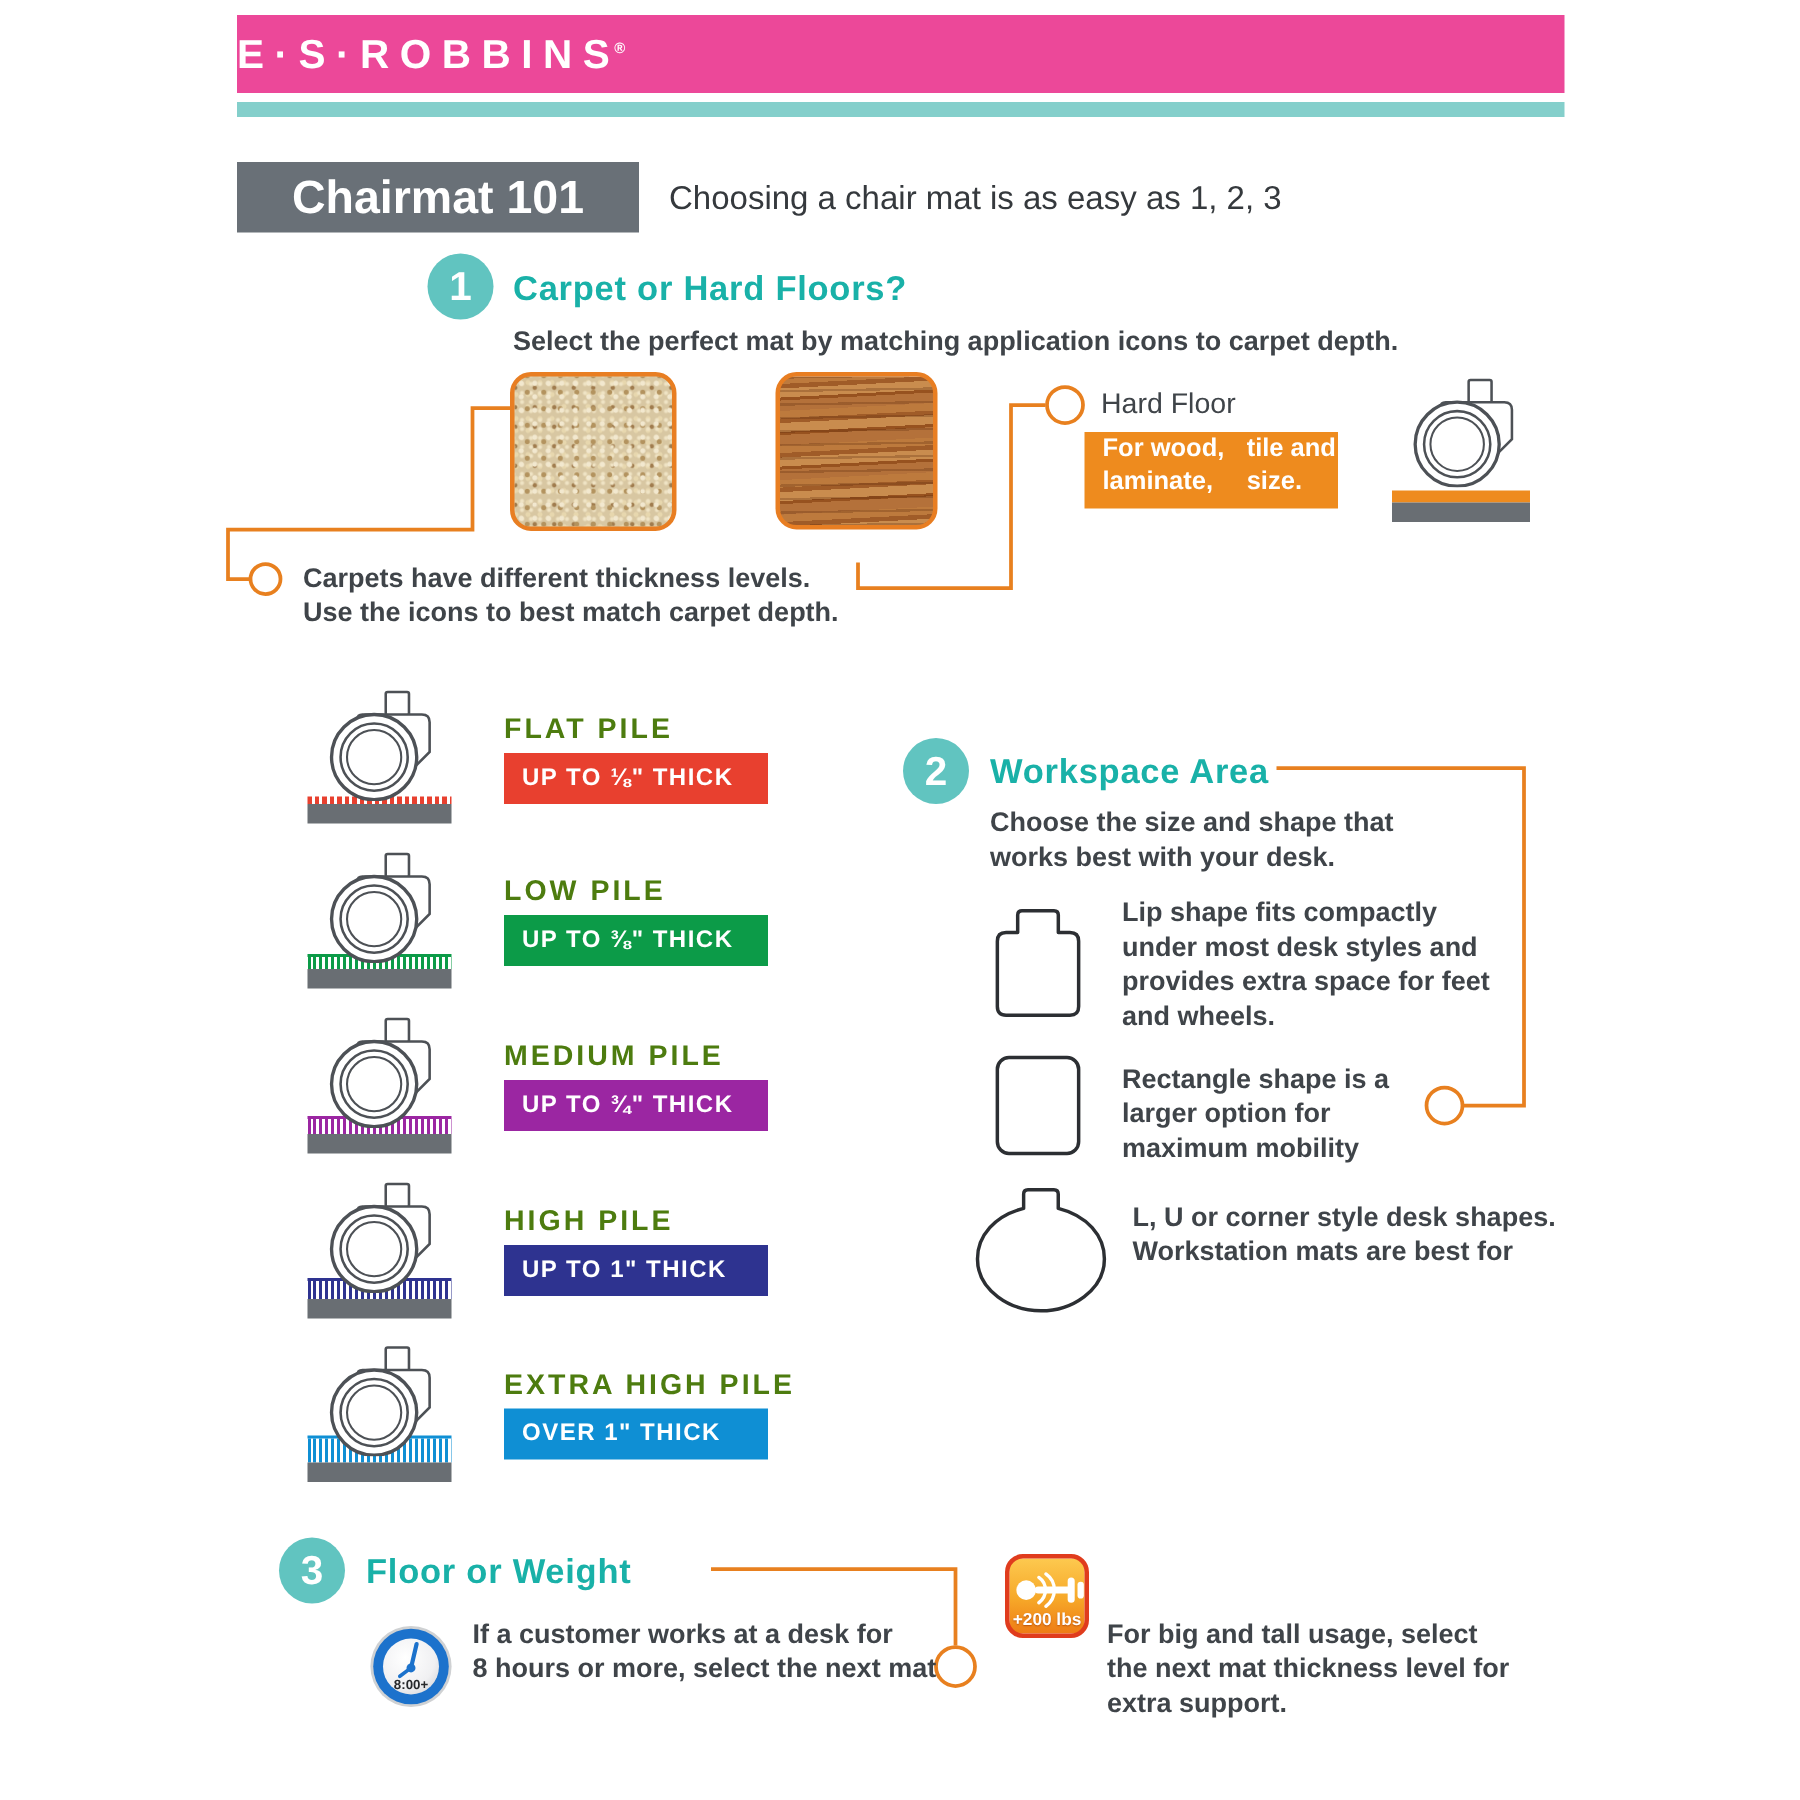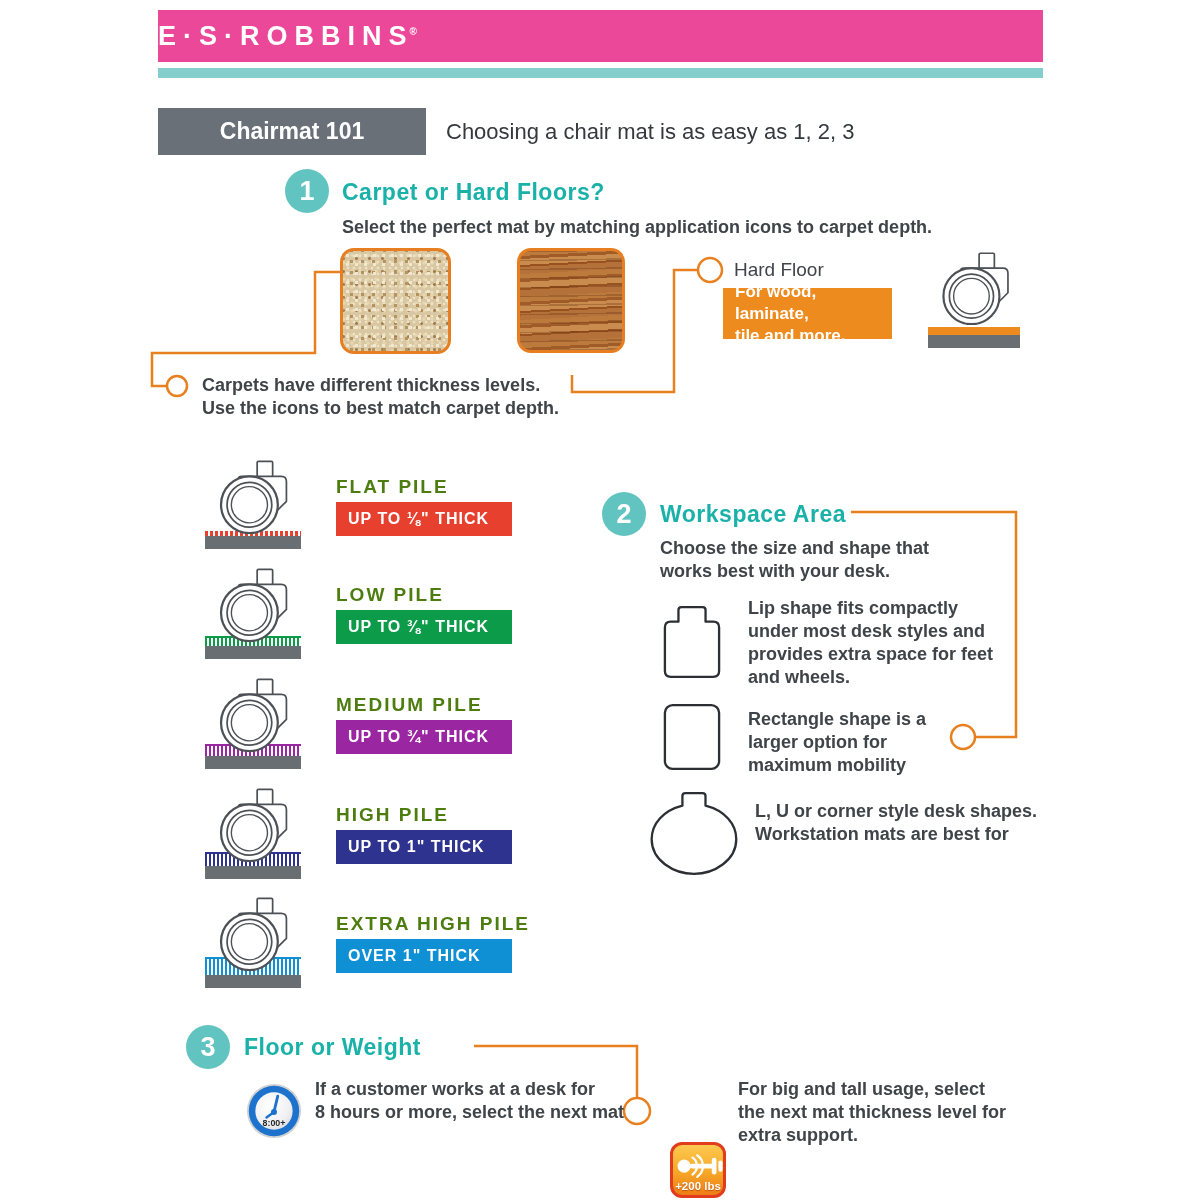--- a/index.html
+++ b/index.html
@@ -9,21 +9,21 @@
 
   
   .topbar{left:158px;top:10px;width:885px;height:52px;background:#ec4899;
           display:flex;align-items:center;justify-content:flex-start;padding-right:34px;box-sizing:border-box;}
   .logo{color:#fff;font-weight:bold;font-size:27px;letter-spacing:7px;white-space:nowrap;}
   .logo sup{font-size:10px;letter-spacing:0;margin-left:-4px;}
   .tealstripe{left:158px;top:68px;width:885px;height:10px;background:#84cfcb;}
 
   
   .badge{left:158px;top:108px;width:268px;height:47px;background:#697077;color:#fff;
-         font-weight:bold;font-size:23px;display:flex;align-items:center;justify-content:center;}
+         font-weight:bold;font-size:31px;display:flex;align-items:center;justify-content:center;}
   .tagline{left:446px;top:119px;font-size:22px;color:#35393d;}
 
   
   .stepnum{width:44px;height:44px;border-radius:50%;background:#61c4c0;color:#fff;
            font-weight:bold;font-size:27px;display:flex;align-items:center;justify-content:center;}
   .stephead{color:#19b1a8;font-weight:bold;font-size:23px;letter-spacing:.5px;white-space:nowrap;}
   .body-text{font-size:18px;line-height:23px;color:#3f4449;font-weight:bold;}
 
   
   .swatch{border:3px solid #e87e22;border-radius:14px;box-sizing:border-box;}
@@ -39,21 +39,21 @@
   .wood{left:517px;top:248px;width:108px;height:105px;
     background:
       repeating-linear-gradient(179deg,rgba(90,40,10,.28) 0 1.5px,transparent 1.5px 9px),
       repeating-linear-gradient(177deg,#bd7a3d 0 5px,#a05c28 5px 8px,#c98c4e 8px 14px,#97521f 14px 16px,#b4713a 16px 23px);}
 
   
   svg.connectors{left:0;top:0;pointer-events:none;}
 
   .hardfloor-label{left:734px;top:259px;font-size:19px;color:#3f4449;}
   .orangebox{left:723px;top:288px;width:169px;height:51px;background:#ee8b1e;color:#fff;
-             font-weight:bold;font-size:17px;line-height:22px;display:flex;flex-direction:column;
+             font-weight:bold;font-size:17px;line-height:22px;display:flex;flex-direction:row;
              justify-content:center;padding-left:12px;box-sizing:border-box;}
   .note{left:202px;top:374px;}
 
   
   .hf-caster{left:930px;top:252px;}
   .strip-orange{left:928px;top:327px;width:92px;height:8px;background:#ee8b1e;}
   .strip-gray{left:928px;top:335px;width:92px;height:13px;background:#696e73;}
 
   
   .pile-row{position:absolute;left:0;width:1200px;height:100px;}
@@ -67,21 +67,21 @@
               letter-spacing:2px;color:#4d7c0f;white-space:nowrap;}
   .thickness-box{position:absolute;left:336px;top:42px;width:176px;height:34px;background:var(--c);
                  color:#fff;font-weight:bold;font-size:16px;letter-spacing:1px;display:flex;
                  align-items:center;padding-left:12px;box-sizing:border-box;white-space:nowrap;}
 
   
   .shape-icon{stroke:#2c2f33;stroke-width:2.4;fill:none;stroke-linejoin:round;}
 
   
   .clock-label{font-weight:bold;}
-  .weight-badge{left:670px;top:1142px;width:56px;height:56px;border-radius:12px;
+  .weight-badge{left:670px;top:1036px;width:56px;height:56px;border-radius:12px;
       background:linear-gradient(180deg,#fdc94f 0%,#f6a728 55%,#ee7c15 100%);
       border:3px solid #e03c1d;box-sizing:border-box;display:flex;flex-direction:column;
       align-items:center;justify-content:flex-end;padding-bottom:3px;}
   .weight-badge .lbs{color:#fff;font-weight:bold;font-size:11.5px;white-space:nowrap;
       text-shadow:0 1px 1px rgba(150,50,0,.6);}
   .weight-badge svg{position:absolute;top:7px;left:3px;}
 </style>
 </head>
 <body>
 
@@ -121,21 +121,21 @@
 <div class="abs stepnum" style="left:285px;top:169px;">1</div>
 <div class="abs stephead" style="left:342px;top:179px;">Carpet or Hard Floors?</div>
 <div class="abs body-text" style="left:342px;top:216px;">Select the perfect mat by matching application icons to carpet depth.</div>
 
 <div class="abs swatch carpet"></div>
 <div class="abs swatch wood"></div>
 
 <div class="abs hardfloor-label">Hard Floor</div>
 <div class="abs orangebox">
   <span>For wood, laminate,</span>
-  <span>tile and more.</span>
+  <span>tile and size.</span>
 </div>
 
 <svg class="abs hf-caster" width="88" height="73" viewBox="0 0 100 86">
     <use href="#caster"></use>
   </svg>
 <div class="abs strip-orange"></div>
 <div class="abs strip-gray"></div>
 
 <div class="abs body-text note">
   <div>Carpets have different thickness levels.</div>

